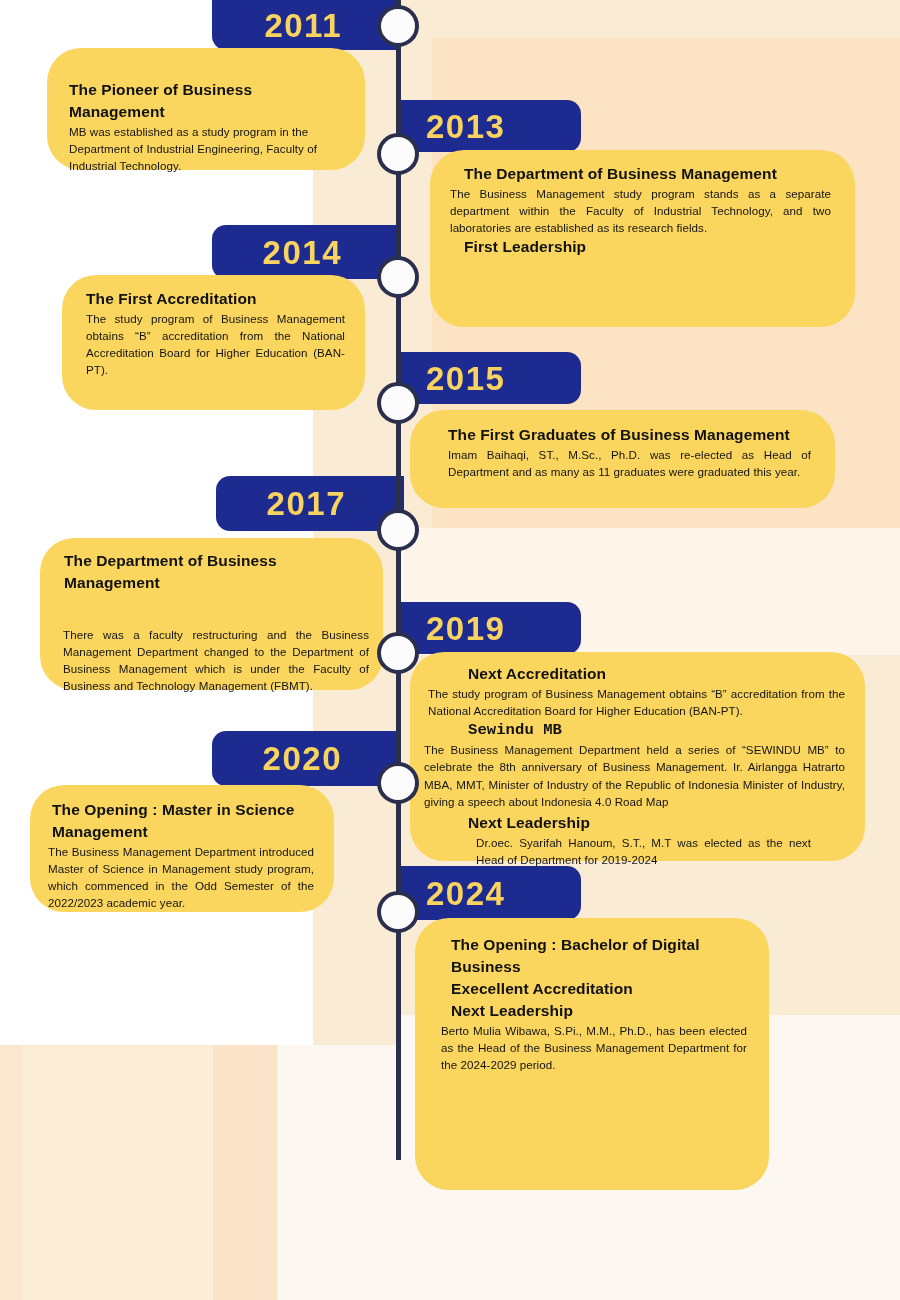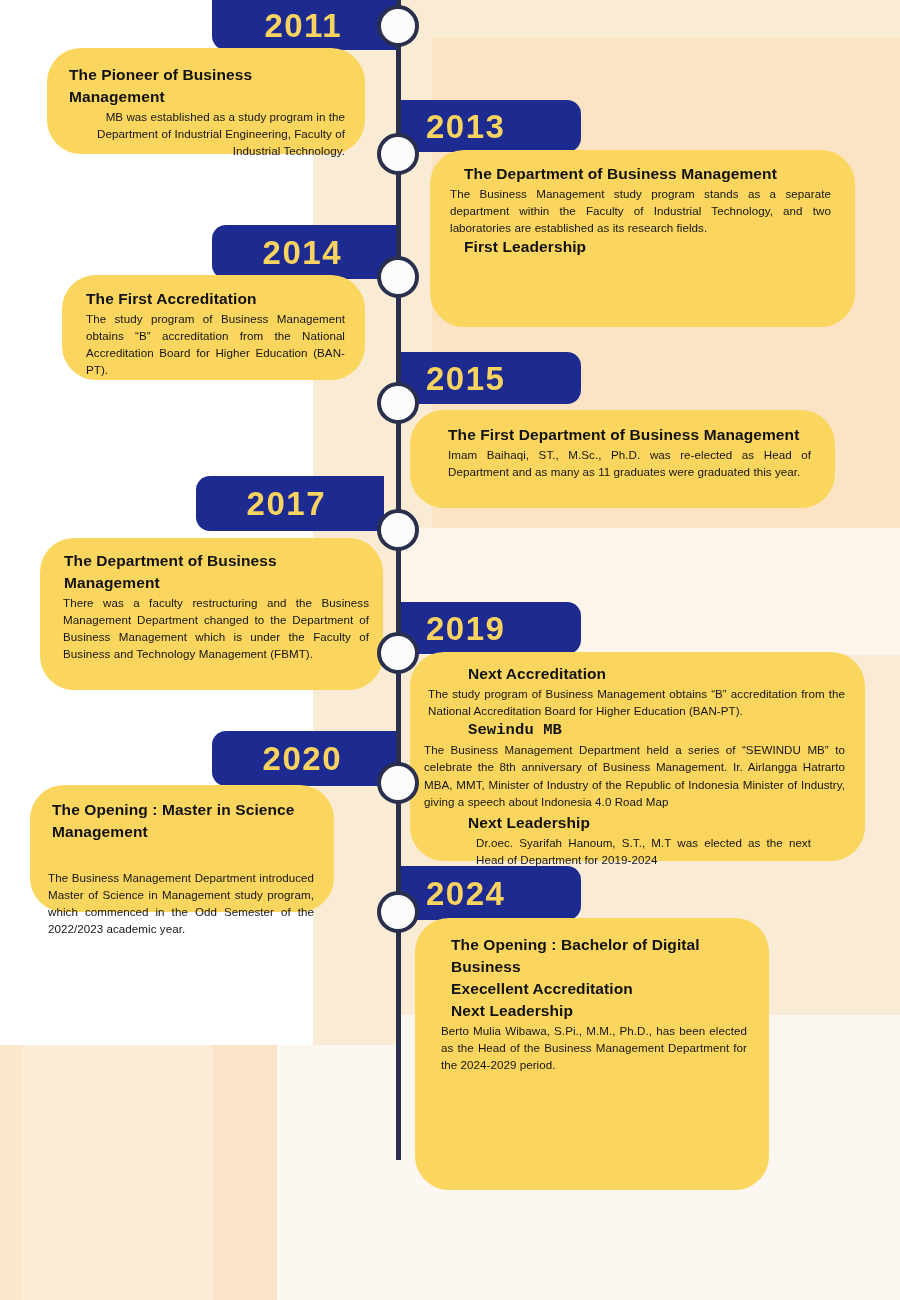--- a/index.html
+++ b/index.html
@@ -97,21 +97,21 @@
     color: #111111;
   }
   .card p {
     margin: 0;
     font-size: 11.6px;
     line-height: 1.48;
     text-align: justify;
     letter-spacing: 0.05px;
     color: #141414;
   }
-  .card p.nojust { text-align: right; }
+  .card p.nojust { text-align: left; }
   .blk { margin-top: 9px; }
   .blk-tight { margin-top: 4px; }
   .indent { padding-left: 14px; }
 </style>
 </head>
 <body>
 
 <div id="bg">
   <div class="bg-rect bg-right-pale"></div>
   <div class="bg-rect bg-right-cream-a"></div>
@@ -133,21 +133,21 @@
 </div>
 <div class="year-chip right" style="left:399px; top:100px; width:182px; height:52px; border-top-right-radius:14px;text-align:center;">
   <span>2013</span>
 </div>
 <div class="year-chip left" style="left:212px; top:225px; width:188px; height:54px;">
   <span>2014</span>
 </div>
 <div class="year-chip right" style="left:399px; top:352px; width:182px; height:52px;">
   <span>2015</span>
 </div>
-<div class="year-chip left" style="left:196px; top:476px; width:188px; height:55px;">
+<div class="year-chip left" style="left:216px; top:476px; width:188px; height:55px;">
   <span>2017</span>
 </div>
 <div class="year-chip right" style="left:399px; top:602px; width:182px; height:52px;">
   <span>2019</span>
 </div>
 <div class="year-chip left" style="left:212px; top:731px; width:188px; height:55px;">
   <span>2020</span>
 </div>
 <div class="year-chip right" style="left:399px; top:866px; width:182px; height:54px;">
   <span>2024</span>
@@ -155,58 +155,58 @@
 
 <div class="node" style="top:5px;"></div>
 <div class="node" style="top:133px;"></div>
 <div class="node" style="top:256px;"></div>
 <div class="node" style="top:382px;"></div>
 <div class="node" style="top:509px;"></div>
 <div class="node" style="top:632px;"></div>
 <div class="node" style="top:762px;"></div>
 <div class="node" style="top:891px;"></div>
 
-<div class="card" style="left:47px; top:48px; width:318px; height:106px; padding:16px 20px 14px 22px;">
+<div class="card" style="left:47px; top:48px; width:318px; height:122px; padding:31px 20px 14px 22px;">
   <h3>The Pioneer of Business Management</h3>
   <p class="blk-tight nojust">MB was established as a study program in the Department of Industrial Engineering, Faculty of Industrial Technology.</p>
 </div>
 
 <div class="card" style="left:430px; top:150px; width:425px; height:177px; padding:13px 24px 14px 20px;">
   <h3 class="indent">The Department of Business Management</h3>
   <p class="blk-tight">The Business Management study program stands as a separate department within   the Faculty of Industrial Technology, and two laboratories are established as its research fields.</p>
   <h3 class="indent blk">First Leadership</h3>
 </div>
 
-<div class="card" style="left:62px; top:275px; width:303px; height:105px; padding:13px 20px 12px 24px;">
+<div class="card" style="left:62px; top:275px; width:303px; height:135px; padding:13px 20px 12px 24px;">
   <h3>The First Accreditation</h3>
   <p class="blk-tight">The study program of Business Management obtains “B” accreditation from the National Accreditation Board for Higher Education (BAN-PT).</p>
 </div>
 
 <div class="card" style="left:410px; top:410px; width:425px; height:98px; padding:14px 24px 12px 24px;">
-  <h3 class="indent">The First Department of Business Management</h3>
+  <h3 class="indent">The First Graduates of Business Management</h3>
   <p class="blk-tight" style="padding-left:14px;">Imam Baihaqi, ST., M.Sc., Ph.D. was re-elected as Head of Department and as many as 11 graduates were graduated this year.</p>
 </div>
 
 <div class="card" style="left:40px; top:538px; width:343px; height:152px; padding:12px 14px 12px 24px;">
   <h3>The Department of Business Management</h3>
-  <p class="blk-tight" style="margin-left:-1px;">There was a faculty restructuring and the Business Management Department changed to the Department of Business Management which is under the Faculty of Business and Technology Management (FBMT).</p>
+  <p class="blk-tight" style="margin-left:-1px;margin-top:32px;">There was a faculty restructuring and the Business Management Department changed to the Department of Business Management which is under the Faculty of Business and Technology Management (FBMT).</p>
 </div>
 
 <div class="card" style="left:410px; top:652px; width:455px; height:209px; padding:11px 20px 10px 14px;">
   <h3 style="padding-left:44px;">Next Accreditation</h3>
   <p class="blk-tight" style="padding-left:4px;">The study program of Business Management obtains “B” accreditation from the National Accreditation Board for Higher Education (BAN-PT).</p>
   <h3 style="padding-left:44px; margin-top:0;font-family:Liberation Mono, monospace;">Sewindu MB</h3>
   <p class="blk-tight">The Business Management Department held a series of “SEWINDU MB” to celebrate the 8th anniversary of Business Management. Ir. Airlangga Hatrarto MBA, MMT, Minister of Industry of the Republic of Indonesia Minister of Industry, giving a speech about Indonesia 4.0 Road Map</p>
   <h3 style="padding-left:44px; margin-top:2px;">Next Leadership</h3>
   <p class="blk-tight" style="padding-left:52px; padding-right:34px;">Dr.oec. Syarifah Hanoum, S.T., M.T  was elected as the next Head of Department for 2019-2024</p>
 </div>
 
 <div class="card" style="left:30px; top:785px; width:304px; height:127px; padding:14px 20px 12px 22px;">
   <h3>The Opening : Master in Science Management</h3>
-  <p class="blk" style="margin-left:-4px;margin-top:26px;">The Business Management Department introduced Master of Science in Management study program, which commenced in the Odd Semester of the 2022/2023 academic year.</p>
+  <p class="blk" style="margin-left:-4px;">The Business Management Department introduced Master of Science in Management study program, which commenced in the Odd Semester of the 2022/2023 academic year.</p>
 </div>
 
 <div class="card" style="left:415px; top:918px; width:354px; height:272px; padding:16px 22px 14px 22px;">
   <h3 class="indent">The Opening : Bachelor of Digital Business</h3>
   <h3 class="indent blk">Execellent Accreditation</h3>
   <h3 class="indent blk">Next Leadership</h3>
   <p class="blk" style="padding-left:4px;">Berto Mulia Wibawa, S.Pi., M.M., Ph.D., has been elected as the Head of the Business Management Department for the 2024-2029 period.</p>
 </div>
 
 </body></html>

